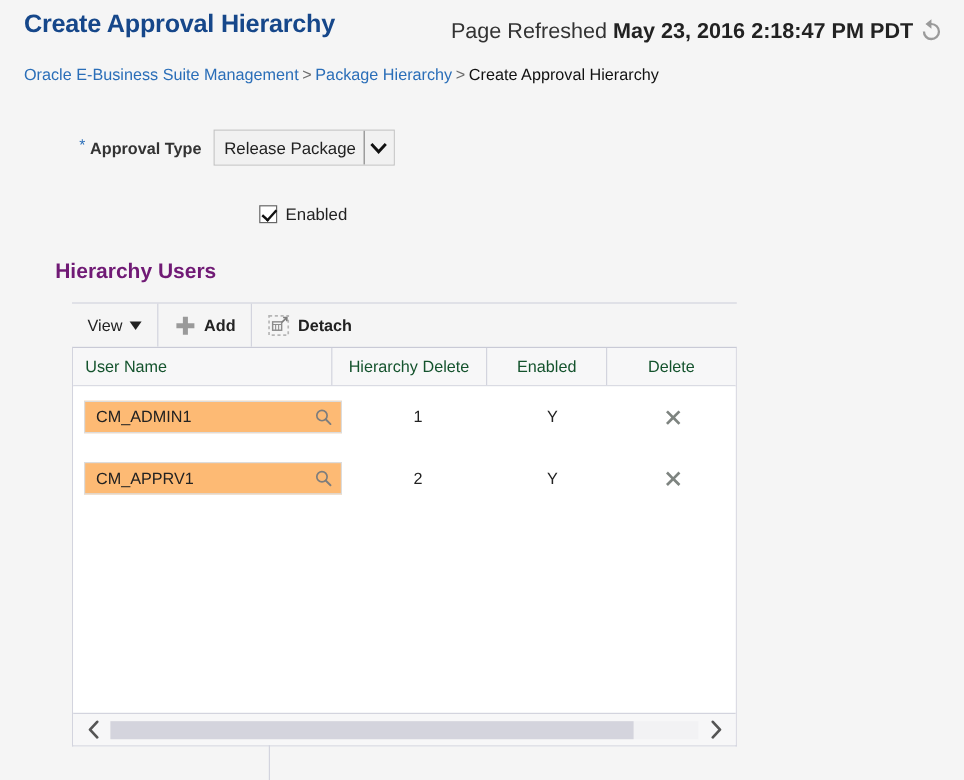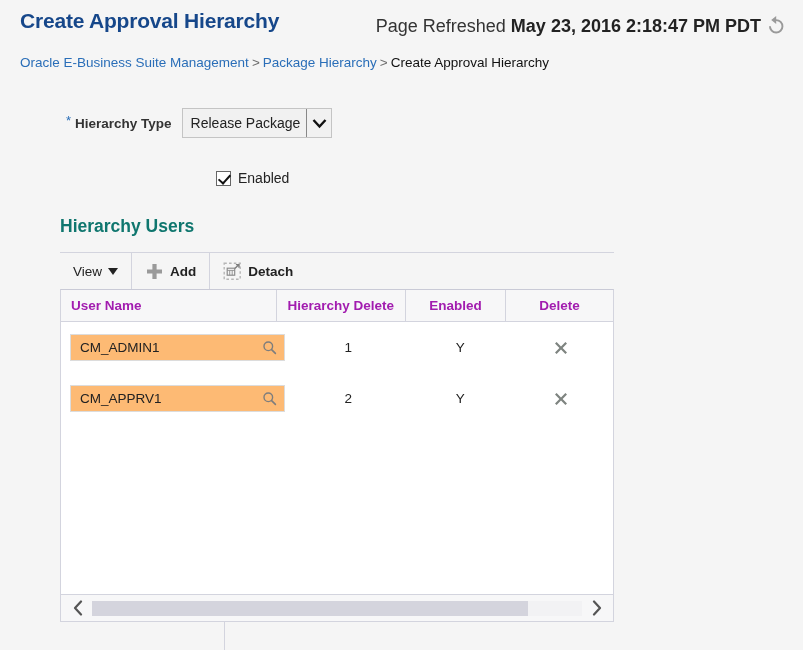--- a/index.html
+++ b/index.html
@@ -142,24 +142,24 @@
   }
   .check-label {
     margin-left: 7px;
     font-size: 14px;
     color: #222;
   }
 
   
   .section-title {
     position: absolute;
-    left: 60px; top: 216px;
+    left: 46px; top: 216px;
     font-size: 17.5px;
     font-weight: bold;
-    color: #0f766e;
+    color: #701a75;
     white-space: nowrap;
   }
 
   
   .panel {
     position: absolute;
     left: 60px; top: 252px;
     width: 554px;
   }
   .toolbar {
@@ -211,22 +211,22 @@
   .grid-head {
     display: flex;
     background: #f7f7f8;
     border-bottom: 1px solid #d3d4de;
     height: 32px;
   }
   .th {
     display: flex;
     align-items: center;
     font-size: 13.5px;
-    font-weight: bold;
-    color: #a21caf;
+    font-weight: normal;
+    color: #14532d;
     border-right: 1px solid #d3d4de;
     padding: 0 10px;
   }
   .th:last-child { border-right: none; }
   .th.c-user   { width: 245px; }
   .th.c-level  { width: 146px; justify-content: center; }
   .th.c-enabled{ width: 112px; justify-content: center; }
   .th.c-delete { width: 120px; justify-content: center; text-align: center; }
 
   .grid-body { flex: 1; background: #fff; }
@@ -335,21 +335,21 @@
       </svg>
     </span>
   </div>
 
   <div class="breadcrumb">
     <a>Oracle E-Business Suite Management</a><span class="sep">&gt;</span><a>Package Hierarchy</a><span class="sep">&gt;</span><span class="current">Create Approval Hierarchy</span>
   </div>
 
   <div class="form-row">
     <span class="req-star">*</span>
-    <span class="form-label">Hierarchy Type</span>
+    <span class="form-label">Approval Type</span>
     <span class="select-wrap">
       <span class="select-value">Release Package</span>
       <span class="select-arrow">
         <svg width="15" height="11" viewBox="0 0 15 11" aria-hidden="true">
           <path d="M1.5 2 L7.5 8.5 L13.5 2" fill="none" stroke="#111" stroke-width="2.4"></path>
         </svg>
       </span>
     </span>
   </div>
 

